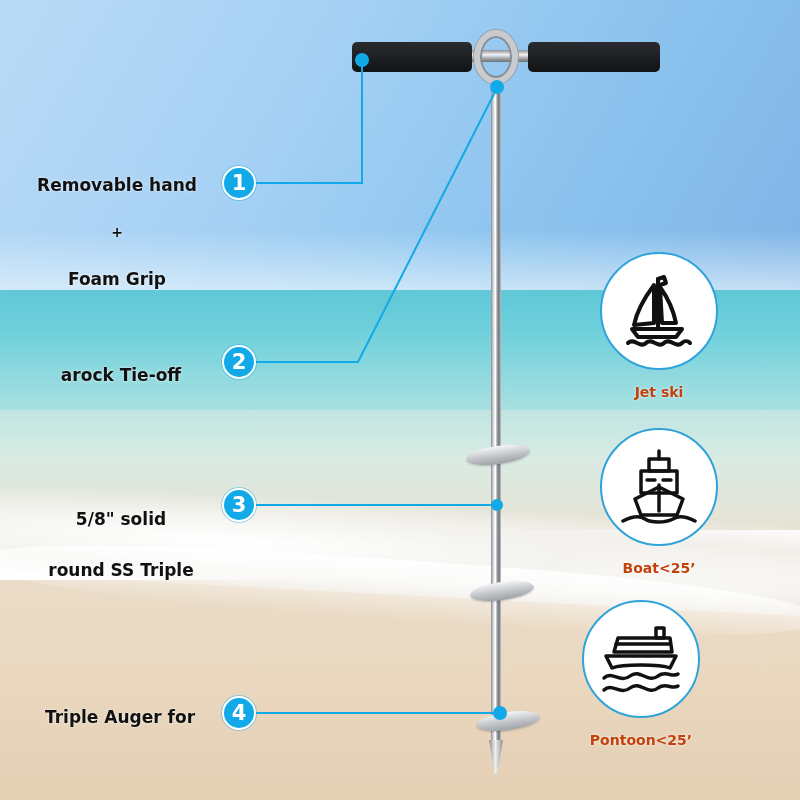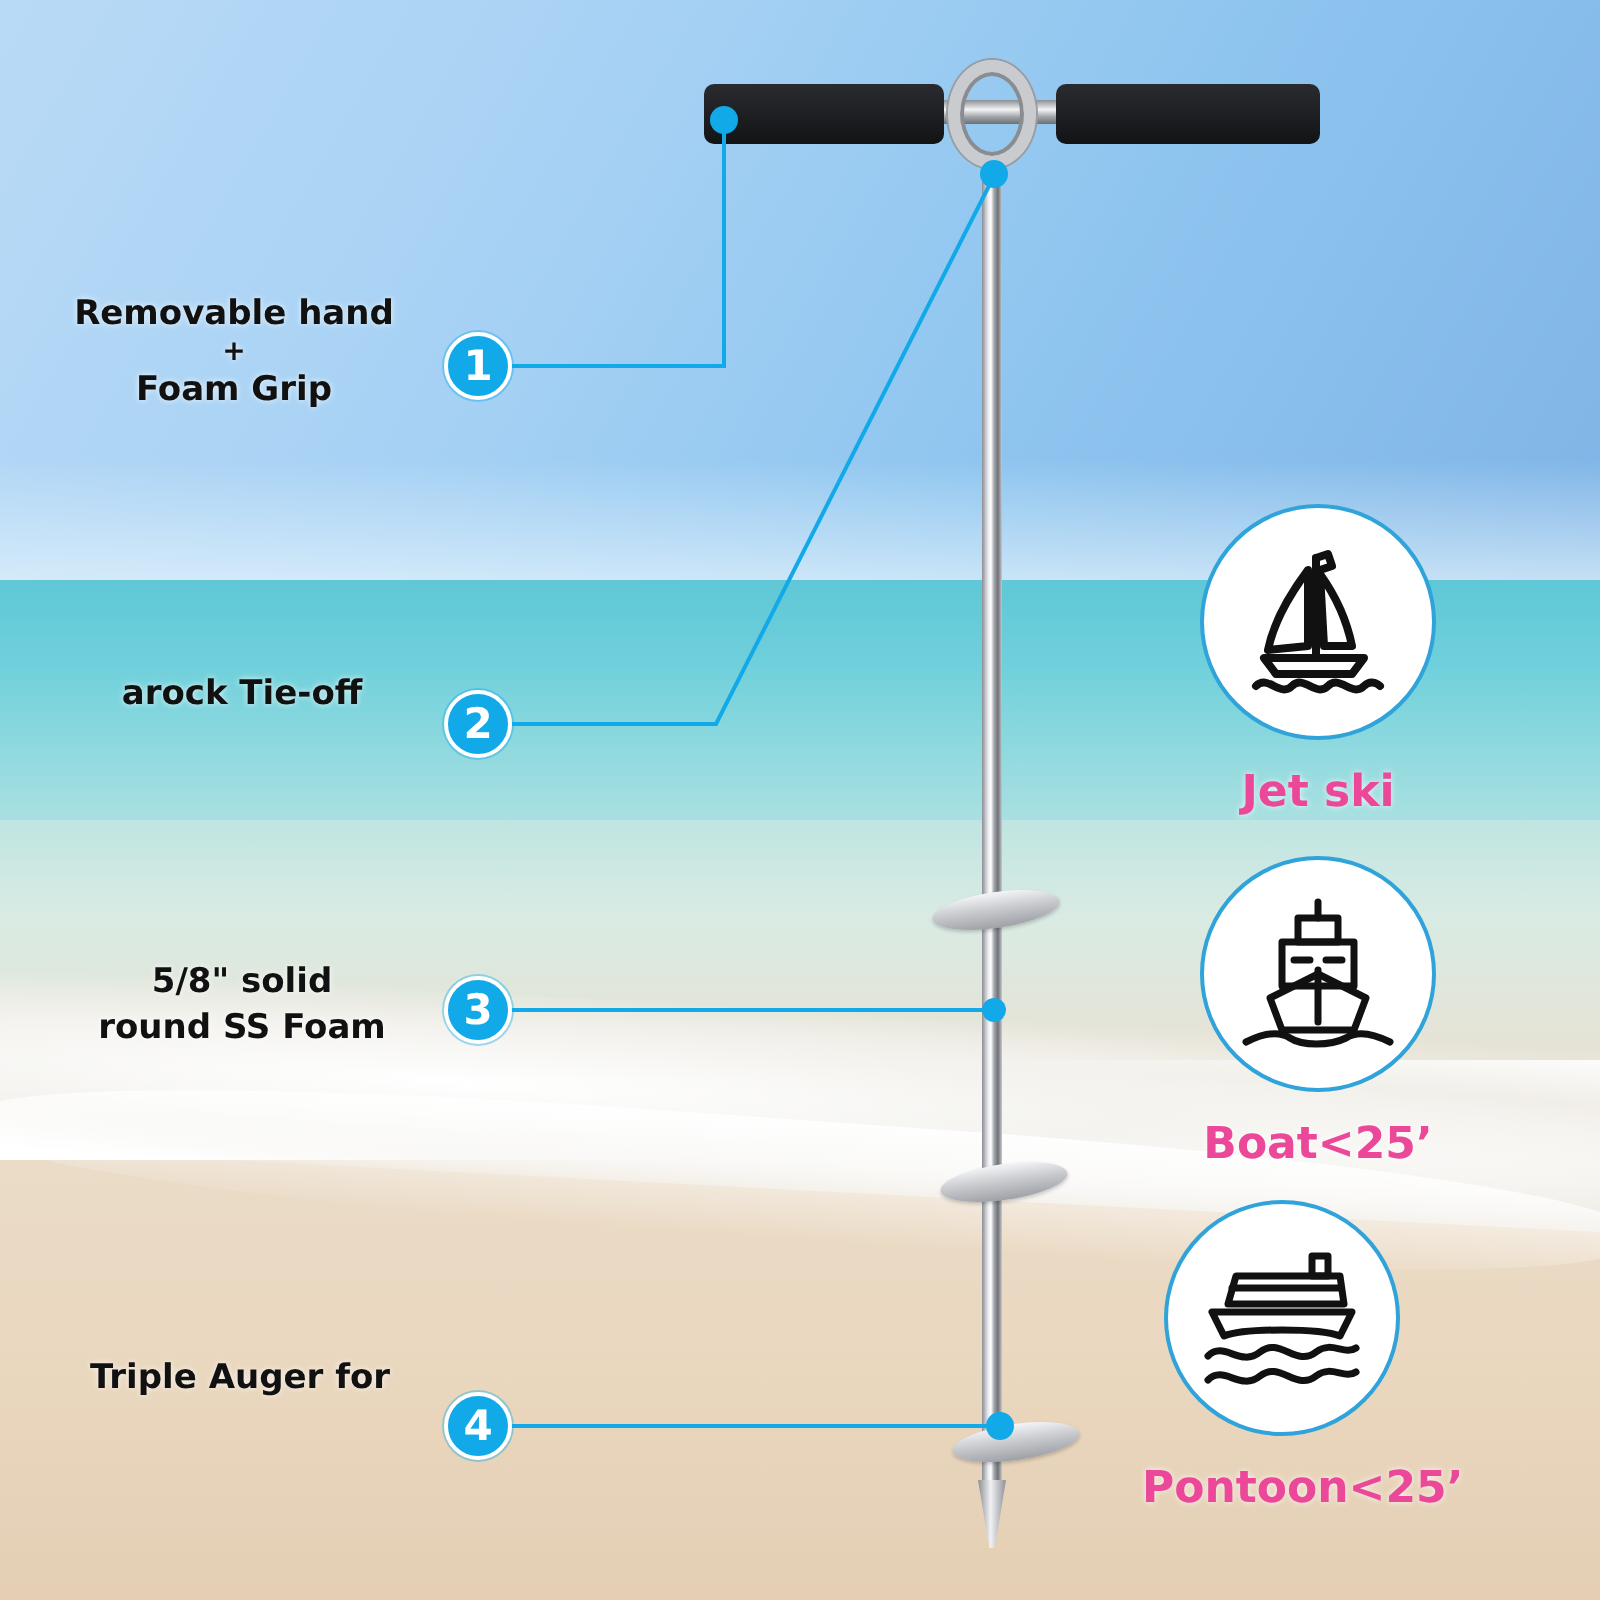--- a/index.html
+++ b/index.html
@@ -83,32 +83,32 @@
     background: #12a9e8; color: #ffffff; border: 2px solid #ffffff;
     font-family: "DejaVu Sans", sans-serif; font-weight: bold; font-size: 21px;
     display: flex; align-items: center; justify-content: center;
     box-shadow: 0 0 0 1px rgba(18,169,232,0.4);
   }
   .label {
     position: absolute; text-align: center; color: #111111;
     font-family: "DejaVu Sans", sans-serif; font-weight: bold; font-size: 17px; line-height: 1.35;
     text-shadow: 0 0 3px rgba(255,255,255,0.8);
   }
-  .label span { display: block; }
+  .label span { display: block; margin-top: 28px; }
   .plus { font-size: 14px; line-height: 1.1; }
 
   
   .usecase { position: absolute; width: 140px; text-align: center; }
   .usecase .circle {
     width: 118px; height: 118px; margin: 0 auto; border-radius: 50%;
     background: #ffffff; border: 2px solid #2fa3da;
     display: flex; align-items: center; justify-content: center;
   }
   .usecase .cap {
-    margin-top: 14px; font-weight: bold; font-size: 22px; color: #ec4899;
+    margin-top: 14px; font-weight: bold; font-size: 14px; color: #c2410c;
     font-family: "DejaVu Sans", sans-serif;
     text-shadow: 0 0 3px rgba(255,255,255,0.8);
   }
 </style>
 </head>
 <body>
 
 <div class="scene">
   <div class="sky"></div>
   <div class="sky-haze"></div>
@@ -152,21 +152,21 @@
   </div>
   <div class="badge" style="left:222px; top:166px;">1</div>
 
   <div class="label" style="left:28px; top:336px; width:186px;">
     <span>arock Tie-off</span>
   </div>
   <div class="badge" style="left:222px; top:345px;">2</div>
 
   <div class="label" style="left:28px; top:480px; width:186px;">
     <span>5/8" solid</span>
-    <span>round SS Foam</span>
+    <span>round SS Triple</span>
   </div>
   <div class="badge" style="left:222px; top:488px;">3</div>
 
   <div class="label" style="left:22px; top:678px; width:196px;">
     <span>Triple Auger for</span>
   </div>
   <div class="badge" style="left:222px; top:696px;">4</div>
 
   <div class="usecase" style="left:589px; top:252px;">
     <div class="circle">

